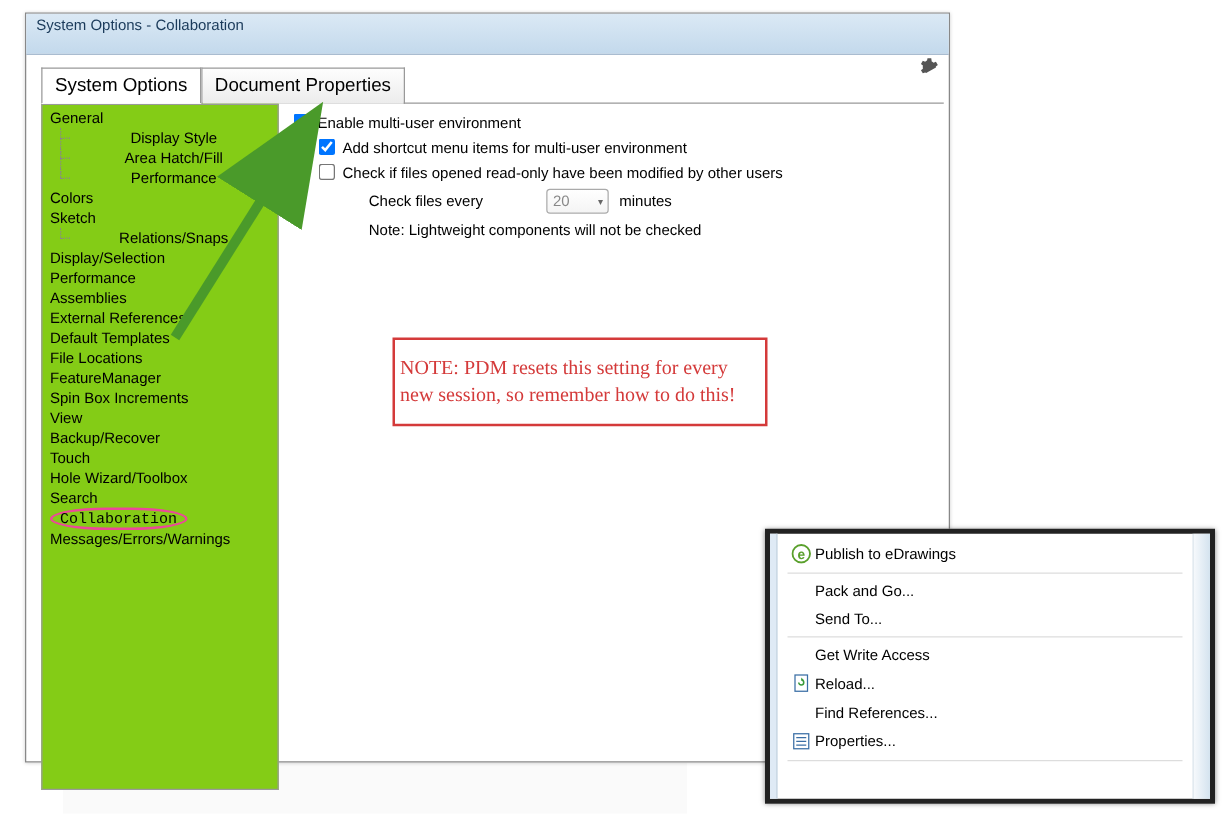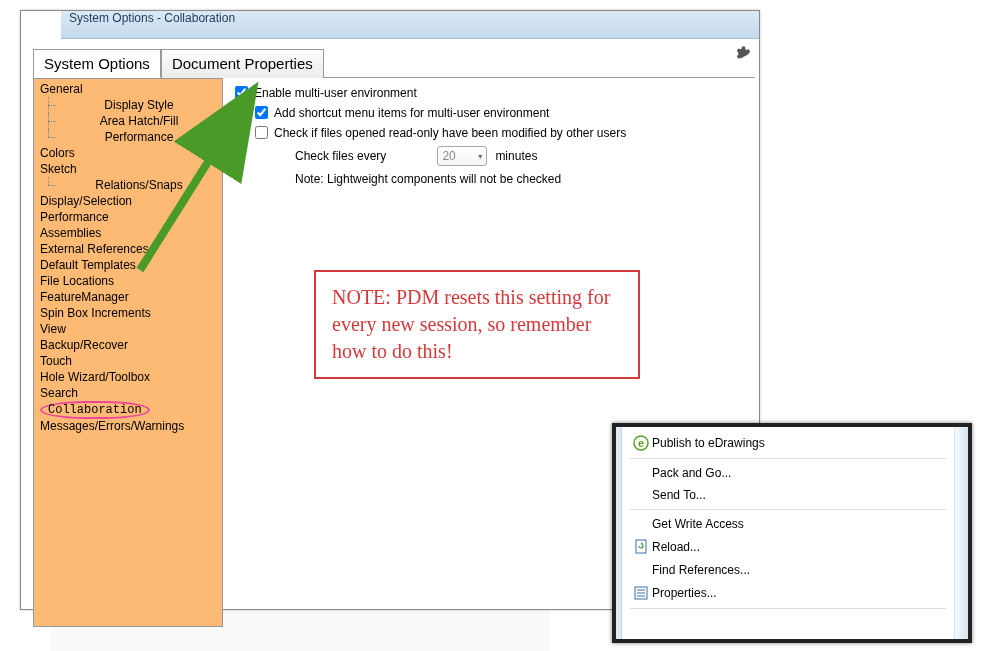--- a/index.html
+++ b/index.html
@@ -2,49 +2,49 @@
 <html><head>
   <meta charset="utf-8">
   <style>
     * { box-sizing: border-box; margin: 0; padding: 0; }
     body { font-family: "Segoe UI", Tahoma, sans-serif; font-size: 12px; background: #fff; width: 982px; height: 651px; position: relative; overflow: hidden; }
     
     .bg-watermark { position: absolute; bottom: -100px; left: 50px; width: 500px; height: 400px; background: #eee; opacity: 0.3; clip-path: polygon(50% 0%, 100% 25%, 100% 75%, 50% 100%, 0% 75%, 0% 25%); }
     
     .main-window { position: absolute; top: 10px; left: 20px; width: 740px; height: 600px; background: #fff; border: 1px solid #888; box-shadow: 0 0 3px rgba(0,0,0,0.2); }
     
-    .titlebar { height: 28px; background: linear-gradient(#dbe9f5, #c3d9ec); border-bottom: 1px solid #a9bcd0; display: flex; align-items: flex-start; padding: 0 8px; color: #1a3a5a; margin-left: 40px; }
+    .titlebar { height: 28px; background: linear-gradient(#dbe9f5, #c3d9ec); border-bottom: 1px solid #a9bcd0; display: flex; align-items: flex-end; padding: 16px 8px; color: #1a3a5a; }
     
     .gear-icon { position: absolute; right: 8px; top: 34px; width: 18px; height: 18px; }
     
     .tab-row { display: flex; margin-top: 10px; margin-left: 12px; }
     .tab { padding: 5px 10px; border: 1px solid #999; border-bottom: none; background: linear-gradient(#fdfdfd, #ececec); font-size: 15px; cursor: pointer; }
     .tab.active { background: #fff; border-bottom: 1px solid #fff; position: relative; z-index: 2; }
     
     .content-area { display: flex; border-top: 1px solid #999; margin: -1px 4px 4px 12px; height: 550px; }
     
-    .nav-tree { width: 190px; border: 1px solid #999; background: #fdba74; padding: 2px 0; overflow: hidden; }
+    .nav-tree { width: 190px; border: 1px solid #999; background: #84cc16; padding: 2px 0; overflow: hidden; }
     .nav-item { padding: 1px 6px; cursor: pointer; white-space: nowrap; }
     .nav-item.child { padding-left: 28px; position: relative; text-align: center; }
     .nav-item.child::before { content: ""; position: absolute; left: 14px; top: 0; bottom: 50%; width: 1px; border-left: 1px dotted #888; }
     .nav-item.child::after { content: ""; position: absolute; left: 14px; top: 50%; width: 8px; height: 1px; border-top: 1px dotted #888; }
     .nav-item.child.mid::before { bottom: -50%; }
     
     .circled { border: 2px solid #ec4899; border-radius: 50% / 60%; padding: 0 6px; font-family: Liberation Mono, monospace; }
     
     .options-panel { flex: 1; padding: 8px 12px; }
     .cb-row { display: flex; align-items: flex-start; margin-bottom: 6px; }
     .cb-row.indent1 { margin-left: 20px; }
     .cb-row.indent3 { margin-left: 60px; align-items: baseline; gap: 8px; }
     input[type=checkbox] { margin-right: 6px; }
     
     .spinner { width: 50px; height: 20px; border: 1px solid #aaa; background: linear-gradient(#fff,#f4f4f4); display: inline-flex; align-items: center; padding: 0 4px; color: #888; border-radius: 3px; position: relative; margin-left: 43px; }
     .spinner::after { content: "▾"; position: absolute; right: 4px; font-size: 8px; color: #666; }
     
-    .note-box { position: absolute; left: 314px; top: 270px; width: 326px; border: 2px solid #d43a3a; padding: 12px 16px; font-family: "Comic Sans MS", cursive; color: #d43a3a; font-size: 20px; line-height: 1.35; background: #fff; }
+    .note-box { position: absolute; left: 314px; top: 270px; width: 300px; border: 2px solid #d43a3a; padding: 12px 4px; font-family: "Comic Sans MS", cursive; color: #d43a3a; font-size: 16px; line-height: 1.35; background: #fff; }
     
     .popup-window { position: absolute; right: 10px; bottom: 8px; width: 360px; height: 220px; border: 4px solid #222; background: #fff; box-shadow: 0 0 4px rgba(0,0,0,0.5); display: flex; }
     .popup-left-border { width: 6px; background: #dfeaf5; border-right: 1px solid #c5d3df; }
     .menu-column { flex: 1; padding: 4px 0; }
     .menu-item { display: flex; align-items: center; padding: 4px 8px; cursor: pointer; }
     .menu-sep { height: 1px; background: #ddd; margin: 3px 8px; }
     .menu-icon-slot { width: 22px; display: flex; justify-content: center; }
     .popup-right-edge { width: 14px; background: linear-gradient(90deg,#f6f9fc,#d4e3ef); border-left: 1px solid #d9e3ec; }
     
     .arrow { position: absolute; pointer-events: none; }

